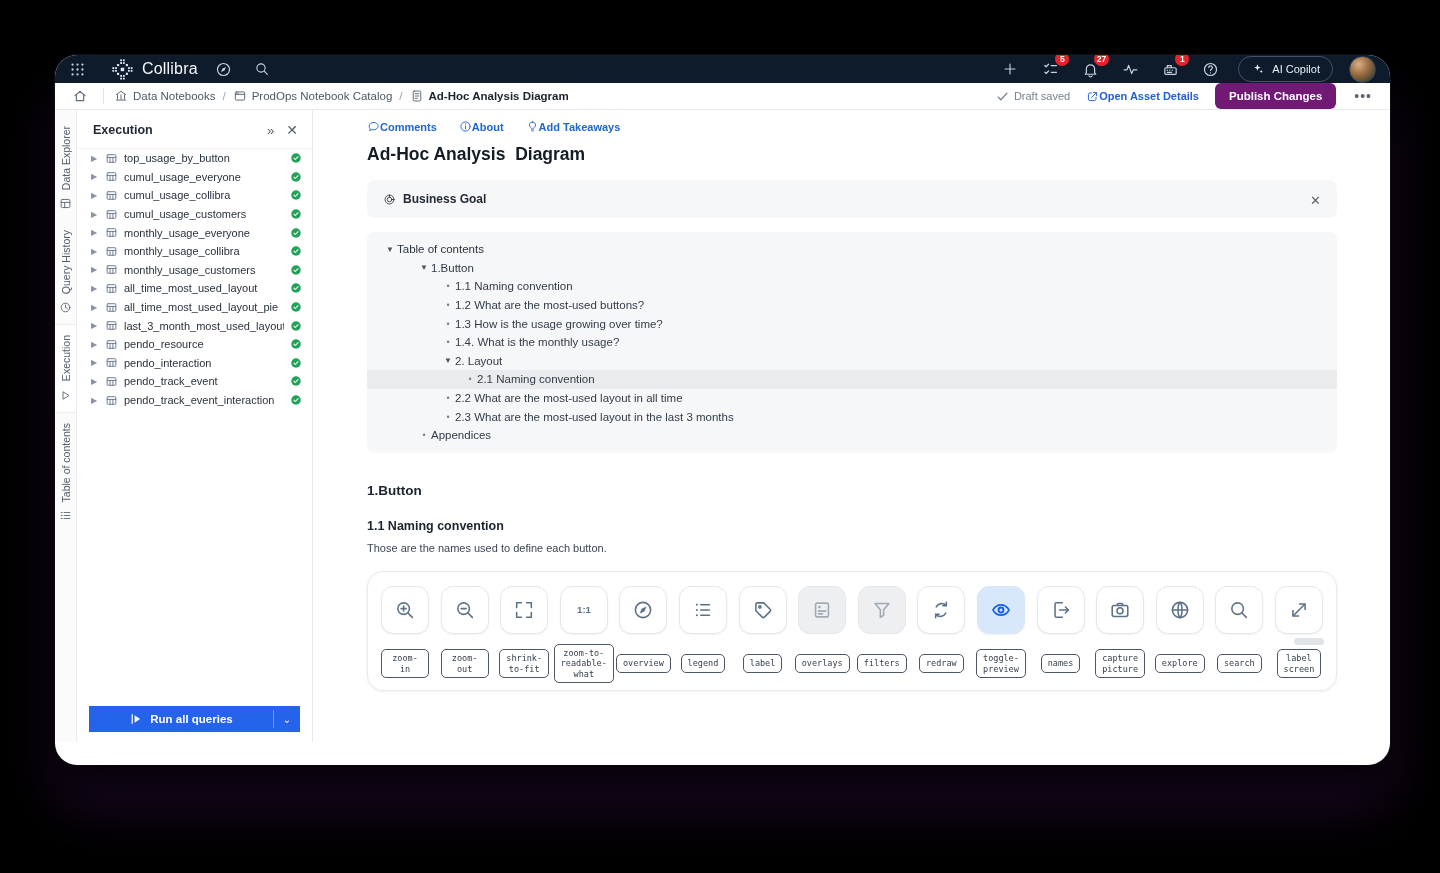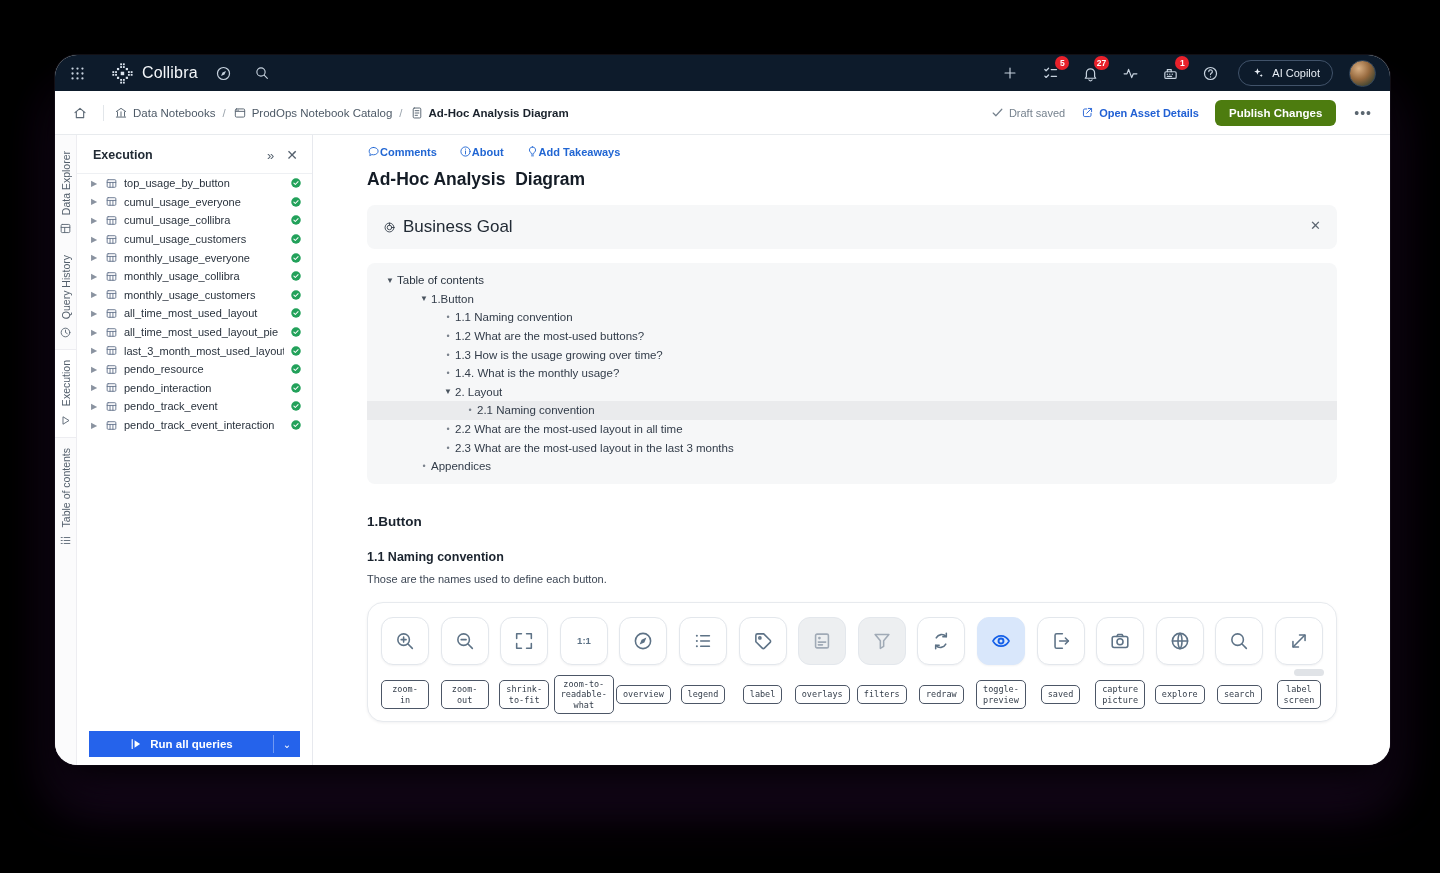--- a/index.html
+++ b/index.html
@@ -1,43 +1,43 @@
 <!DOCTYPE html>
 <html><head>
 <meta charset="utf-8">
 <style>
   html,body{margin:0;padding:0;width:1440px;height:873px;overflow:hidden;background:#000;font-family:"Liberation Sans",sans-serif;}
   *{box-sizing:border-box;}
   .stage{position:relative;width:1440px;height:873px;background:#000;}
   .window{position:absolute;left:55px;top:55px;width:1335px;height:710px;border-radius:22px;overflow:hidden;background:#fff;
     box-shadow:0 22px 45px rgba(0,0,0,.92),0 40px 55px 0 rgba(115,35,150,.30),0 0 0 1px #141418;}
   
-  .topnav{height:36px;background:#0d1b2b;display:flex;align-items:center;padding:0 14px 0 10px;color:#dbe4ee;}
+  .topnav{height:28px;background:#0d1b2b;display:flex;align-items:center;padding:0 14px 0 10px;color:#dbe4ee;}
   .topnav .left{display:flex;align-items:center;gap:14px;}
   .brand{display:flex;align-items:center;gap:9px;margin-left:8px;}
   .brand-name{font-size:16px;font-weight:500;color:#f4f7fa;letter-spacing:.2px;}
   .nav-ic{position:relative;display:flex;align-items:center;justify-content:center;width:24px;height:24px;color:#c6d2de;cursor:pointer;}
   .topnav .right{margin-left:auto;display:flex;align-items:center;gap:16px;}
   .badge{position:absolute;top:-5px;right:-7px;min-width:14px;height:14px;padding:0 3px;background:#e8212b;color:#fff;font-size:8.5px;font-weight:700;
     border-radius:8px;display:flex;align-items:center;justify-content:center;line-height:1;}
   .copilot{display:flex;align-items:center;gap:7px;border:1px solid #41536a;border-radius:15px;padding:5px 12px;color:#e8eef5;font-size:11px;cursor:pointer;}
   .avatar{width:27px;height:27px;border-radius:50%;background:radial-gradient(circle at 35% 30%,#d9b084 0%,#96693e 45%,#4c4a33 75%,#2c3526 100%);border:1px solid #33465c;cursor:pointer;}
   
-  .crumbbar{height:44px;background:#fff;border-bottom:1px solid #e8ebee;display:flex;align-items:center;padding:0 16px 0 12px;}
+  .crumbbar{height:27px;background:#fff;border-bottom:1px solid #e8ebee;display:flex;align-items:center;padding:0 16px 0 12px;}
   .crumb-home{display:flex;align-items:center;justify-content:center;width:26px;height:26px;color:#5e6a76;cursor:pointer;}
   .crumb-sep-line{width:1px;height:16px;background:#e2e6ea;margin:0 10px;}
   .crumbs{display:flex;align-items:center;gap:7px;font-size:11.5px;color:#4d5966;}
   .crumb{display:flex;align-items:center;gap:5px;cursor:pointer;color:#4d5966;}
   .crumb .ci{color:#5e6a76;display:flex;}
   .crumb.current{font-weight:700;color:#1a222c;cursor:default;}
   .crumb-slash{color:#9aa3ac;}
   .crumbbar .right{margin-left:auto;display:flex;align-items:center;gap:16px;}
   .draft{display:flex;align-items:center;gap:5px;color:#76828e;font-size:11px;}
-  .openasset{display:flex;align-items:center;gap:5px;color:#2160d4;font-size:11px;font-weight:600;cursor:pointer;}
-  .publish-btn{background:#4d7c0f;color:#fff;border:none;border-radius:6px;font-size:11.5px;font-weight:600;padding:7px 14px;cursor:pointer;font-family:inherit;text-align:center;}
+  .openasset{display:flex;align-items:center;color:#2160d4;font-size:11px;font-weight:600;cursor:pointer;}
+  .publish-btn{background:#701a75;color:#fff;border:none;border-radius:6px;font-size:11.5px;font-weight:600;padding:7px 14px;cursor:pointer;font-family:inherit;text-align:center;}
   .more-dots{color:#5b6670;font-size:14px;letter-spacing:1px;cursor:pointer;padding:0 2px;}
   
   .app-body{display:flex;height:632px;}
   .rail{width:22px;background:#fbfbfc;border-right:1px solid #ededf1;display:flex;flex-direction:column;padding-top:6px;}
   .rail-tab{display:flex;flex-direction:column;align-items:center;gap:7px;padding:10px 0;color:#5c6875;cursor:pointer;}
   .rail-tab .vlabel{writing-mode:vertical-rl;transform:rotate(180deg);font-size:10.5px;color:#525e6b;}
   .rail-group{border-bottom:1px solid #ededf1;}
   .rail-tab.active{background:#fff;}
   
   .panel{width:236px;background:#fff;border-right:1px solid #e7e9ee;display:flex;flex-direction:column;}
@@ -60,21 +60,21 @@
   .run-divider{width:1px;background:rgba(255,255,255,.35);margin:4px 0;}
   .run-caret{width:26px;display:flex;align-items:center;justify-content:center;color:#fff;font-size:10px;}
   
   .main{flex:1;background:#fff;overflow:hidden;position:relative;}
   .doc{padding:10px 53px 0 54px;}
   .doc-tabs{display:flex;align-items:center;gap:22px;}
   .doc-tab{display:flex;align-items:center;color:#2166d3;font-size:11px;font-weight:600;cursor:pointer;}
   .doc-title{font-size:17.5px;font-weight:700;color:#141c26;margin-top:11px;white-space:pre;}
   .goal-card{margin-top:15px;background:#f6f7f8;border-radius:8px;padding:12px 16px;position:relative;}
   .goal-head{display:flex;align-items:center;gap:7px;}
-  .goal-title{font-size:17px;font-weight:400;color:#222b35;text-align:right;}
+  .goal-title{font-size:12px;font-weight:700;color:#222b35;text-align:right;}
   .goal-ic{color:#39434e;display:flex;}
   .goal-text{font-size:11px;color:#3b4552;margin-top:9px;}
   .goal-close{position:absolute;right:16px;top:14px;color:#5b6570;font-size:13px;cursor:pointer;line-height:1;}
   .toc-card{margin-top:14px;background:#f6f7f8;border-radius:8px;padding:8px 0;}
   .toc-row{display:flex;align-items:center;height:18.6px;font-size:11.5px;color:#323c49;cursor:pointer;}
   .toc-row.hl{background:#eaebed;}
   .toc-marker{width:14px;flex:none;color:#4a545f;font-size:8px;display:flex;justify-content:center;}
   .toc-marker.bullet{color:#7a828c;font-size:9px;}
   .toc-row.root .toc-text{font-weight:400;color:#2a3440;}
   .h2{font-size:13.5px;font-weight:700;color:#1a232e;margin-top:30px;}
@@ -833,21 +833,21 @@
                   <button class="icon-btn">
                     <span class="ic">
                       <svg viewBox="0 0 24 24" width="22" height="22" fill="none" stroke="currentColor" stroke-width="1.7" stroke-linecap="round" stroke-linejoin="round">
                         <path d="M13.5 4H7.3A1.8 1.8 0 005.5 5.8v12.4A1.8 1.8 0 007.3 20h6.2"></path>
                         <path d="M10.5 12h9.5"></path>
                         <path d="M16.8 8.8l3.2 3.2-3.2 3.2"></path>
                       </svg>
                     </span>
                   </button>
                   <div class="chipwrap">
-                    <span class="chip">saved</span>
+                    <span class="chip">names</span>
                   </div>
                 </div>
                 <div class="gal-col">
                   <button class="icon-btn">
                     <span class="ic">
                       <svg viewBox="0 0 24 24" width="22" height="22" fill="none" stroke="currentColor" stroke-width="1.7" stroke-linecap="round" stroke-linejoin="round">
                         <rect x="3.5" y="7" width="17" height="12" rx="2"></rect>
                         <path d="M8.6 7l1.2-2.1h4.4L15.4 7"></path>
                         <circle cx="12" cy="12.8" r="3.3"></circle>
                       </svg>

